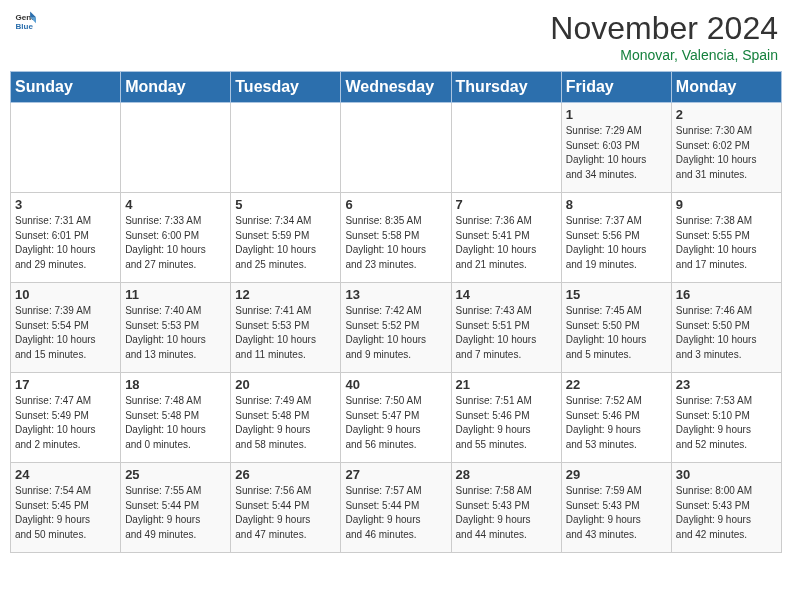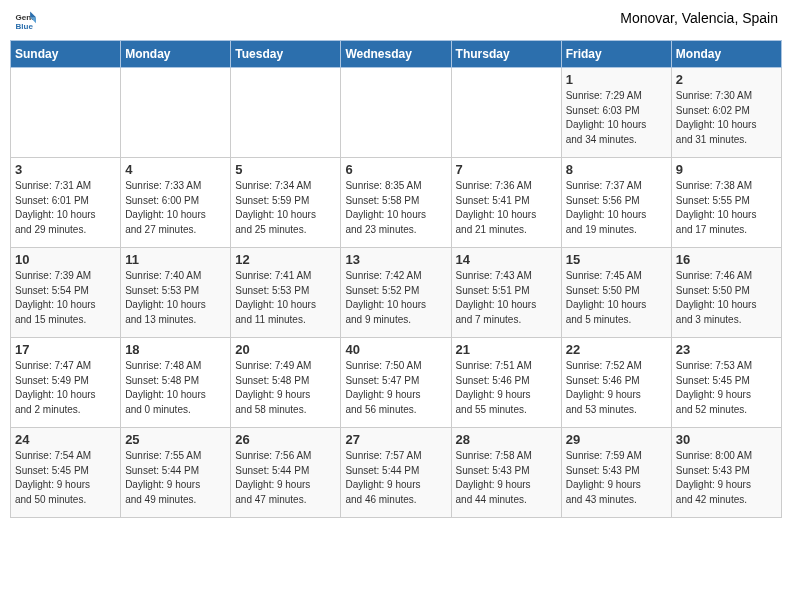--- a/index.html
+++ b/index.html
@@ -29,32 +29,32 @@
     .title-area {
       text-align: right;
     }
     .month-title {
       font-size: 32px;
       font-weight: normal;
       color: #333;
     }
     .location-title {
       font-size: 14px;
-      color: #000000;
+      color: #15803d;
     }
     .calendar-table {
       width: 100%;
       border-collapse: collapse;
       table-layout: fixed;
     }
     .calendar-table th {
       background-color: #2c6fad;
       color: #fff;
       padding: 6px 4px;
-      font-size: 12px;
+      font-size: 16px;
       font-weight: bold;
       text-align: left;
       border: 1px solid #aac4e0;
     }
     .calendar-table td {
       border: 1px solid #ccc;
       vertical-align: top;
       padding: 4px;
       font-size: 10.5px;
       color: #333;
@@ -88,20 +88,21 @@
 <div class="header-area">
   <div class="logo">
     <svg class="logo-icon" viewBox="0 0 30 30">
       <text x="2" y="14" font-size="11" font-weight="bold" fill="#333">General</text>
       <text x="2" y="26" font-size="11" font-weight="bold" fill="#2c6fad">Blue</text>
       <polygon points="22,2 30,10 22,10" fill="#2c6fad"></polygon>
       <polygon points="22,10 30,10 30,18" fill="#5a9fd4"></polygon>
     </svg>
   </div>
   <div class="title-area">
+    <div class="month-title">November 2024</div>
     <div class="location-title">Monovar, Valencia, Spain</div>
   </div>
 </div>
 
 <table class="calendar-table">
   <thead>
     <tr>
     <th>Sunday</th>
         <th>Monday</th>
         <th>Tuesday</th>
@@ -274,21 +275,21 @@
         <td>
           <span class="day-number">22</span>
           <div class="day-info" style="white-space: pre-line;">Sunrise: 7:52 AM
 Sunset: 5:46 PM
 Daylight: 9 hours
 and 53 minutes.</div>
         </td>
         <td>
           <span class="day-number">23</span>
           <div class="day-info" style="white-space: pre-line;">Sunrise: 7:53 AM
-Sunset: 5:45 PM
+Sunset: 5:10 PM
 Daylight: 9 hours
 and 52 minutes.</div>
         </td>
       </tr>
       <tr>
         <td>
           <span class="day-number">24</span>
           <div class="day-info" style="white-space: pre-line;">Sunrise: 7:54 AM
 Sunset: 5:45 PM
 Daylight: 9 hours

